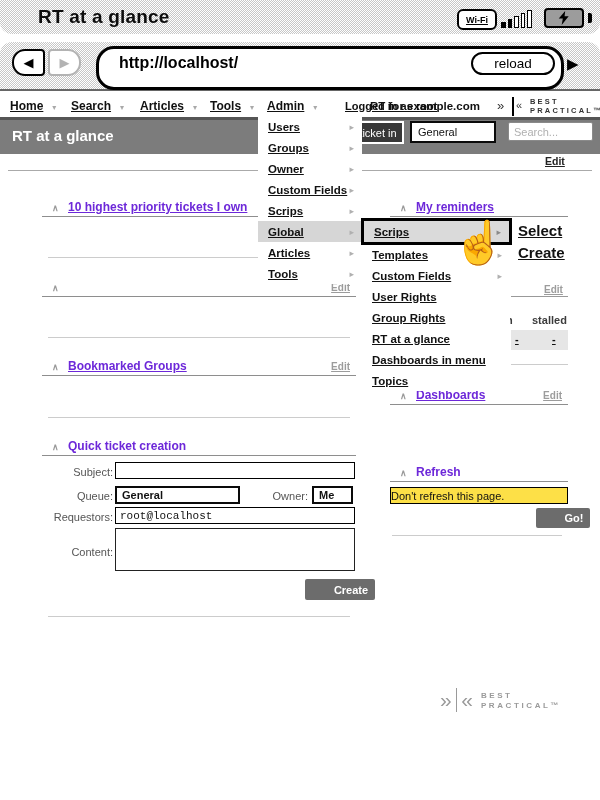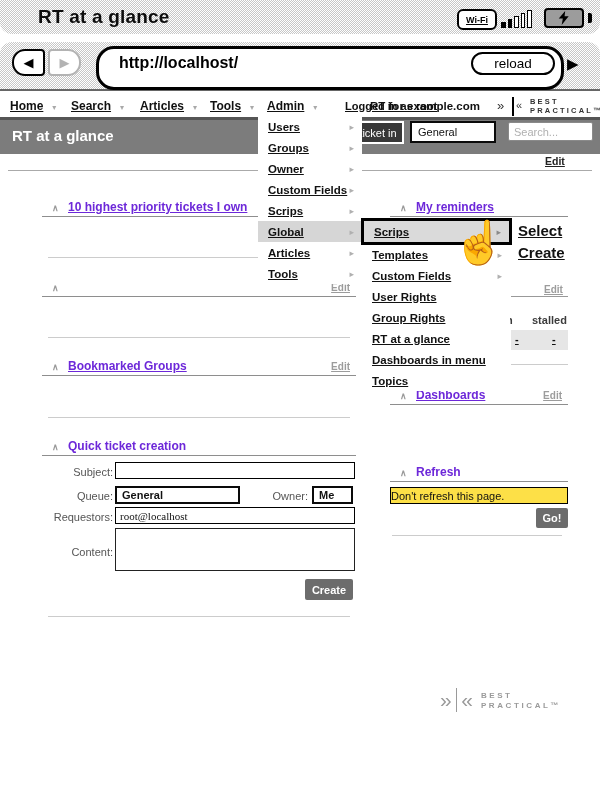--- a/index.html
+++ b/index.html
@@ -46,23 +46,23 @@
   .top-line{left:8px;top:170px;width:584px;height:1px;background:#aaa;}
   
   .secrow{height:16px;border-bottom:1px solid #8e8e8e;}
   .chev{position:absolute;left:10px;top:3px;font-size:9px;font-weight:bold;color:#9a9a9a;}
   .sec-title{position:absolute;left:26px;top:0;font-size:12px;font-weight:bold;color:#6d28d9;text-decoration:underline;white-space:nowrap;}
   .sec-title.noline{text-decoration:none;}
   .sec-edit{position:absolute;right:6px;top:2px;font-size:10px;font-weight:bold;color:#9c9c9c;text-decoration:underline;}
   .litline{height:1px;background:#ccc;}
   
   .flabel{font-size:11px;color:#555;text-align:right;width:73px;left:40px;}
-  .tinput{border:1.5px solid #000;box-sizing:border-box;font-size:11px;padding:0 4px;font-family:Liberation Serif, serif;color:#111;background:#fff;}
+  .tinput{border:1.5px solid #000;box-sizing:border-box;font-size:11px;padding:0 4px;font-family:Liberation Mono, monospace;color:#111;background:#fff;}
   .fselect{background:#fff;border:2px solid #0a0a0a;box-sizing:border-box;font-size:11px;color:#111;display:flex;align-items:center;padding-left:5px;font-weight:bold;}
-  .gbtn{background:#6c6c6c;color:#fff;font-size:11px;font-weight:bold;display:flex;align-items:center;justify-content:center;border-radius:2px;}
+  .gbtn{background:#6c6c6c;color:#fff;font-size:11px;font-weight:bold;display:flex;align-items:center;justify-content:center;border-radius:2px;padding-left:22px;}
   
   .menu{background:#fff;display:flex;flex-direction:column;}
   .mitem{flex:1;display:flex;align-items:center;justify-content:space-between;padding:0 8px 0 10px;}
   .mlink{font-size:11.5px;font-weight:600;color:#111;text-decoration:underline;white-space:nowrap;}
   .marrow{font-size:9px;color:#b0b0b0;}
   .hilite-row{background:#d6d6d6;}
   .hilite-box{background:#dadada;border:3px solid #000;margin:-1px -2px -1px -1px;z-index:2;}
   .l3link{position:absolute;font-size:15px;font-weight:600;color:#111;text-decoration:underline;}
   .hand{left:453px;top:222px;font-size:42px;color:#000;z-index:30;line-height:1;}
   

